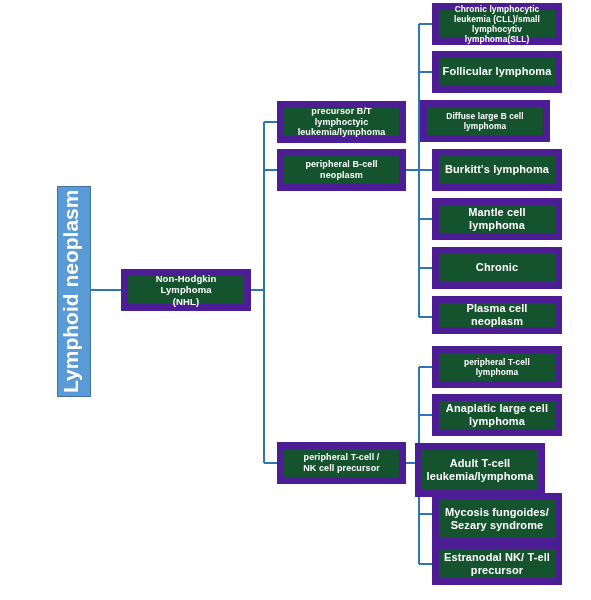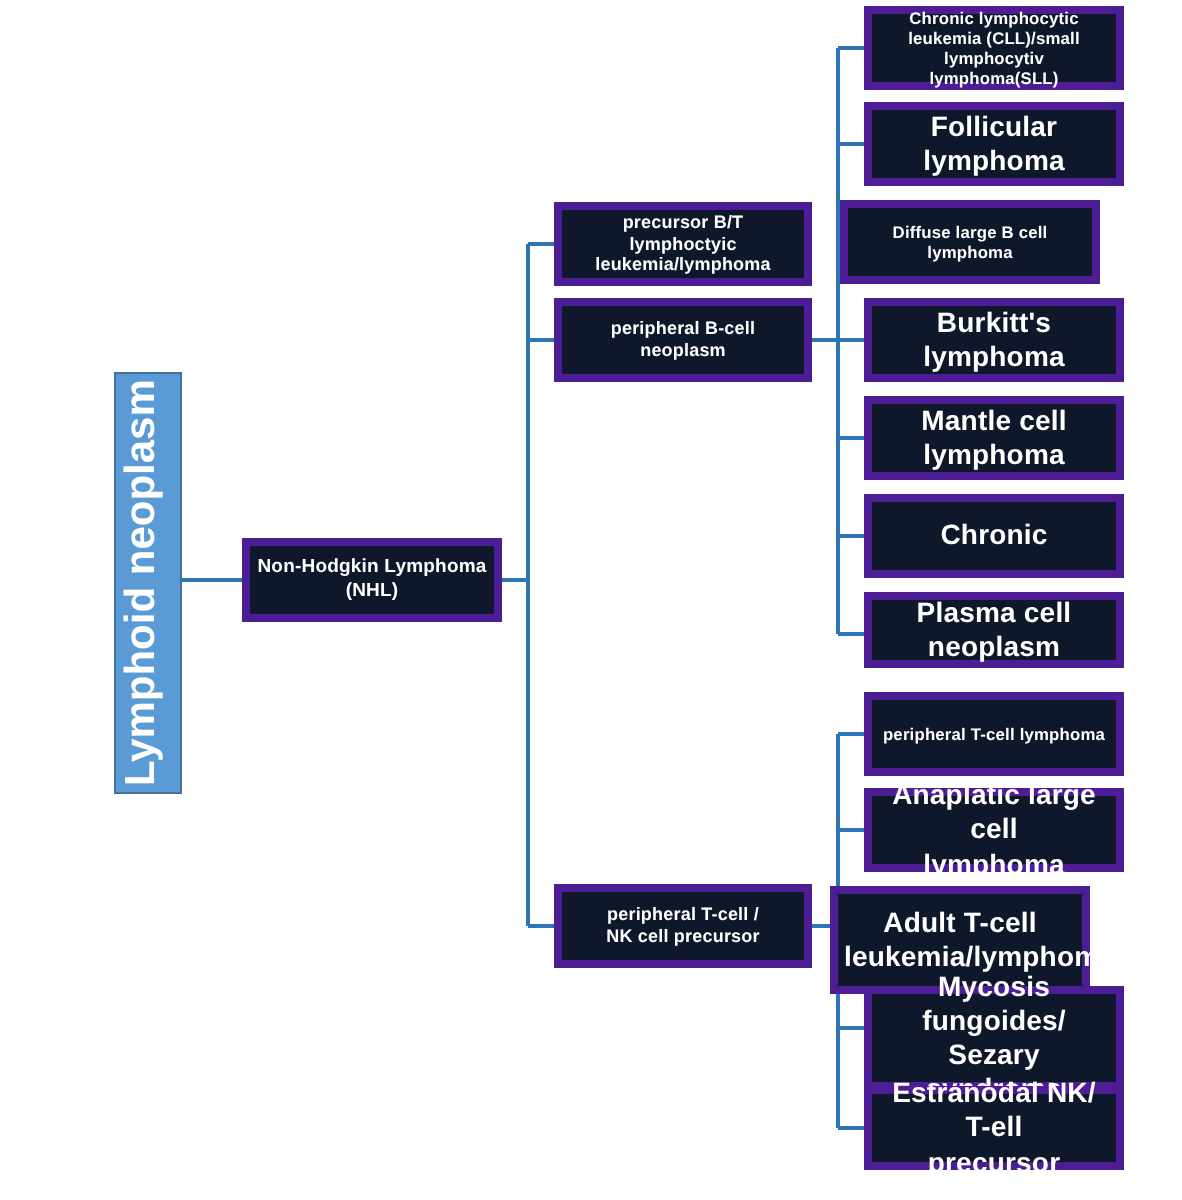--- a/index.html
+++ b/index.html
@@ -21,22 +21,22 @@
   svg#connectors {
     position: absolute;
     left: 0;
     top: 0;
     width: 591px;
     height: 600px;
   }
   .node {
     position: absolute;
     box-sizing: border-box;
-    background: #0f172a;
-    border: 4px solid #4c1d95;
+    background: #14532d;
+    border: 7px solid #4c1d95;
     color: #ffffff;
     font-weight: bold;
     display: flex;
     align-items: center;
     justify-content: center;
     text-align: center;
     line-height: 1.22;
     letter-spacing: 0.1px;
     z-index: 2;
   }
@@ -54,21 +54,21 @@
     transform: rotate(180deg);
     font-size: 21px;
     letter-spacing: 0px;
   }
   .node.root .txt {
     white-space: nowrap;
     padding: 0;
   }
   .node.level1 { font-size: 9.5px; }
   .node.level2 { font-size: 9px; }
-  .node.leaf  { font-size: 14px; }
+  .node.leaf  { font-size: 11px; }
   .node.leaf.small { font-size: 8.4px; }
 </style>
 </head>
 <body>
 
 <div id="diagram">
 
   <svg id="connectors" viewBox="0 0 591 600" preserveAspectRatio="none">
     <g stroke="#2E75B6" stroke-width="1.6" fill="none" shape-rendering="crispEdges">
 

